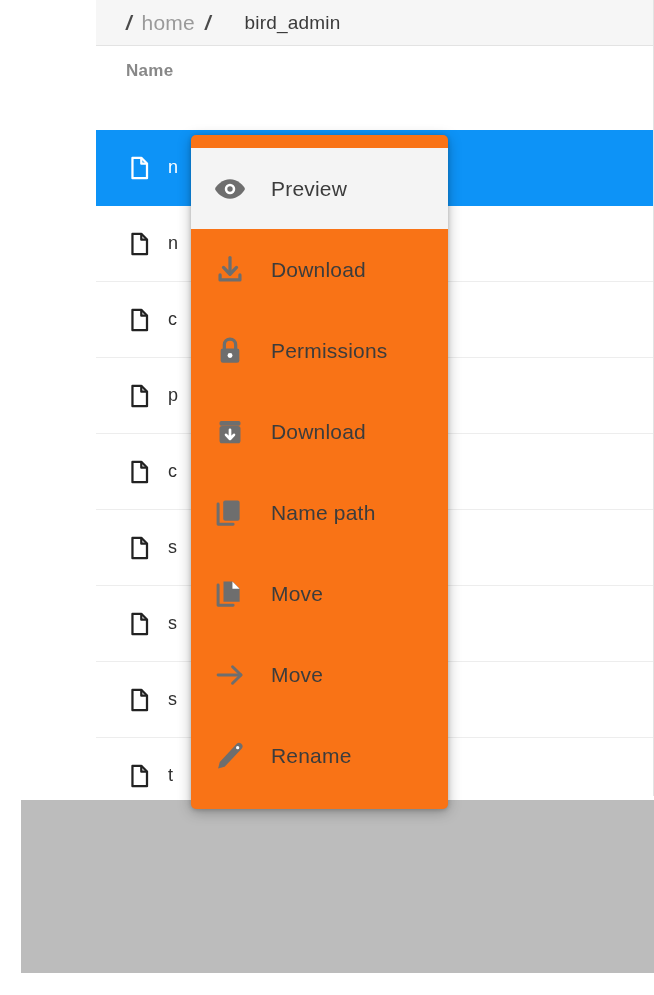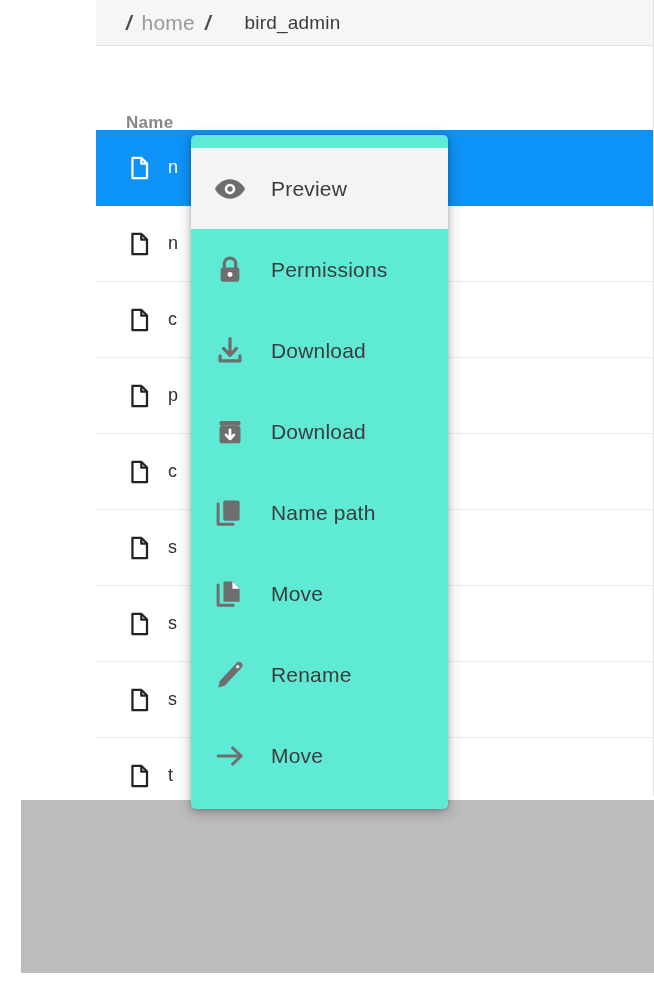--- a/index.html
+++ b/index.html
@@ -59,27 +59,27 @@
     color: #3b3b3b;
     font-size: 19px;
     letter-spacing: 0.2px;
     padding-left: 24px;
   }
 
   
   #list-header {
     position: absolute;
     left: 0;
-    top: 50px;
+    top: 61px;
     width: 100%;
     height: 83px;
     background: #ffffff;
     box-sizing: border-box;
     display: flex;
-    align-items: flex-end;
+    align-items: flex-start;
     padding-left: 30px;
   }
   #list-header .col-name {
     color: #888888;
     font-size: 17px;
     font-weight: 700;
     letter-spacing: 0.3px;
   }
 
   
@@ -129,21 +129,21 @@
     height: 173px;
     background: #bcbcbc;
   }
 
   
   #context-menu {
     position: absolute;
     left: 191px;
     top: 135px;
     width: 257px;
-    background: #5eead4;
+    background: #f97316;
     border-radius: 5px;
     box-shadow: 0 3px 14px rgba(0,0,0,0.28), 0 1px 4px rgba(0,0,0,0.18);
     padding: 13px 0 13px 0;
     box-sizing: border-box;
     z-index: 50;
   }
   .menu-item {
     height: 81px;
     display: flex;
     align-items: center;
@@ -263,40 +263,40 @@
           <path d="M12 5.2C6.6 5.2 2.6 9.3 1.4 12c1.2 2.7 5.2 6.8 10.6 6.8S21.4 14.7 22.6 12C21.4 9.3 17.4 5.2 12 5.2z" fill="#6e6e6e"></path>
           <circle cx="12" cy="12" r="3.7" fill="#ffffff"></circle>
           <circle cx="12" cy="12" r="1.9" fill="#6e6e6e"></circle>
         </svg>
       </span>
       <span class="mi-label">Preview</span>
     </div>
     <div class="menu-item">
       <span class="mi-icon">
         <svg width="34" height="34" viewBox="0 0 24 24" xmlns="http://www.w3.org/2000/svg">
+          <path d="M12 3.2 V13.4" stroke="#6e6e6e" stroke-width="2.3" stroke-linecap="round" fill="none"></path>
+          <path d="M7.4 10.2 L12 15 L16.6 10.2" stroke="#6e6e6e" stroke-width="2.3" stroke-linecap="round" stroke-linejoin="round" fill="none"></path>
+          <path d="M5 15.5 V19 H19 V15.5" stroke="#6e6e6e" stroke-width="2.3" stroke-linecap="round" stroke-linejoin="round" fill="none"></path>
+        </svg>
+      </span>
+      <span class="mi-label">Download</span>
+    </div>
+    <div class="menu-item">
+      <span class="mi-icon">
+        <svg width="34" height="34" viewBox="0 0 24 24" xmlns="http://www.w3.org/2000/svg">
           <path d="M8 10.5 V7.6 a4 4 0 0 1 8 0 V10.5" stroke="#6e6e6e" stroke-width="2.3" fill="none" stroke-linecap="round"></path>
           <rect x="5.4" y="10.3" width="13.2" height="10" rx="1.6" fill="#6e6e6e"></rect>
           <circle cx="12" cy="15.2" r="1.75" fill="#ffffff"></circle>
         </svg>
       </span>
       <span class="mi-label">Permissions</span>
     </div>
     <div class="menu-item">
       <span class="mi-icon">
         <svg width="34" height="34" viewBox="0 0 24 24" xmlns="http://www.w3.org/2000/svg">
-          <path d="M12 3.2 V13.4" stroke="#6e6e6e" stroke-width="2.3" stroke-linecap="round" fill="none"></path>
-          <path d="M7.4 10.2 L12 15 L16.6 10.2" stroke="#6e6e6e" stroke-width="2.3" stroke-linecap="round" stroke-linejoin="round" fill="none"></path>
-          <path d="M5 15.5 V19 H19 V15.5" stroke="#6e6e6e" stroke-width="2.3" stroke-linecap="round" stroke-linejoin="round" fill="none"></path>
-        </svg>
-      </span>
-      <span class="mi-label">Download</span>
-    </div>
-    <div class="menu-item">
-      <span class="mi-icon">
-        <svg width="34" height="34" viewBox="0 0 24 24" xmlns="http://www.w3.org/2000/svg">
           <rect x="4.6" y="4.2" width="14.8" height="3.4" rx="1.2" fill="#6e6e6e"></rect>
           <rect x="4.6" y="7.8" width="14.8" height="12.2" rx="1.8" fill="#6e6e6e"></rect>
           <path d="M12 10.4 V16.4 M9.2 14 L12 16.9 L14.8 14" stroke="#ffffff" stroke-width="1.9" fill="none" stroke-linecap="round" stroke-linejoin="round"></path>
         </svg>
       </span>
       <span class="mi-label">Download</span>
     </div>
     <div class="menu-item">
       <span class="mi-icon">
         <svg width="34" height="34" viewBox="0 0 24 24" xmlns="http://www.w3.org/2000/svg">
@@ -312,28 +312,28 @@
           <path d="M3.6 5.6 V20 H14.2" stroke="#6e6e6e" stroke-width="2.1" fill="none" stroke-linecap="round" stroke-linejoin="round"></path>
           <path d="M7.4 3.2 h6.4 L18.8 8.2 V17.4 H7.4 Z" fill="#6e6e6e"></path>
           <path d="M13.7 3.2 V8.3 H18.8" fill="#ffffff"></path>
         </svg>
       </span>
       <span class="mi-label">Move</span>
     </div>
     <div class="menu-item">
       <span class="mi-icon">
         <svg width="34" height="34" viewBox="0 0 24 24" xmlns="http://www.w3.org/2000/svg">
+          <path d="M3.6 12 H19.6" stroke="#6e6e6e" stroke-width="2.1" stroke-linecap="round" fill="none"></path>
+          <path d="M13.8 6.2 L19.8 12 L13.8 17.8" stroke="#6e6e6e" stroke-width="2.1" stroke-linecap="round" stroke-linejoin="round" fill="none"></path>
+        </svg>
+      </span>
+      <span class="mi-label">Move</span>
+    </div>
+    <div class="menu-item">
+      <span class="mi-icon">
+        <svg width="34" height="34" viewBox="0 0 24 24" xmlns="http://www.w3.org/2000/svg">
           <path d="M16.6 3.6 a2.4 2.4 0 0 1 3.6 3.2 L8.2 19.6 L3.6 20.8 L4.8 16.2 Z" fill="#6e6e6e"></path>
           <circle cx="17.4" cy="6.1" r="1.15" fill="#ffffff"></circle>
         </svg>
       </span>
       <span class="mi-label">Rename</span>
     </div>
-    <div class="menu-item">
-      <span class="mi-icon">
-        <svg width="34" height="34" viewBox="0 0 24 24" xmlns="http://www.w3.org/2000/svg">
-          <path d="M3.6 12 H19.6" stroke="#6e6e6e" stroke-width="2.1" stroke-linecap="round" fill="none"></path>
-          <path d="M13.8 6.2 L19.8 12 L13.8 17.8" stroke="#6e6e6e" stroke-width="2.1" stroke-linecap="round" stroke-linejoin="round" fill="none"></path>
-        </svg>
-      </span>
-      <span class="mi-label">Move</span>
-    </div>
   </div>
 
 </body></html>

